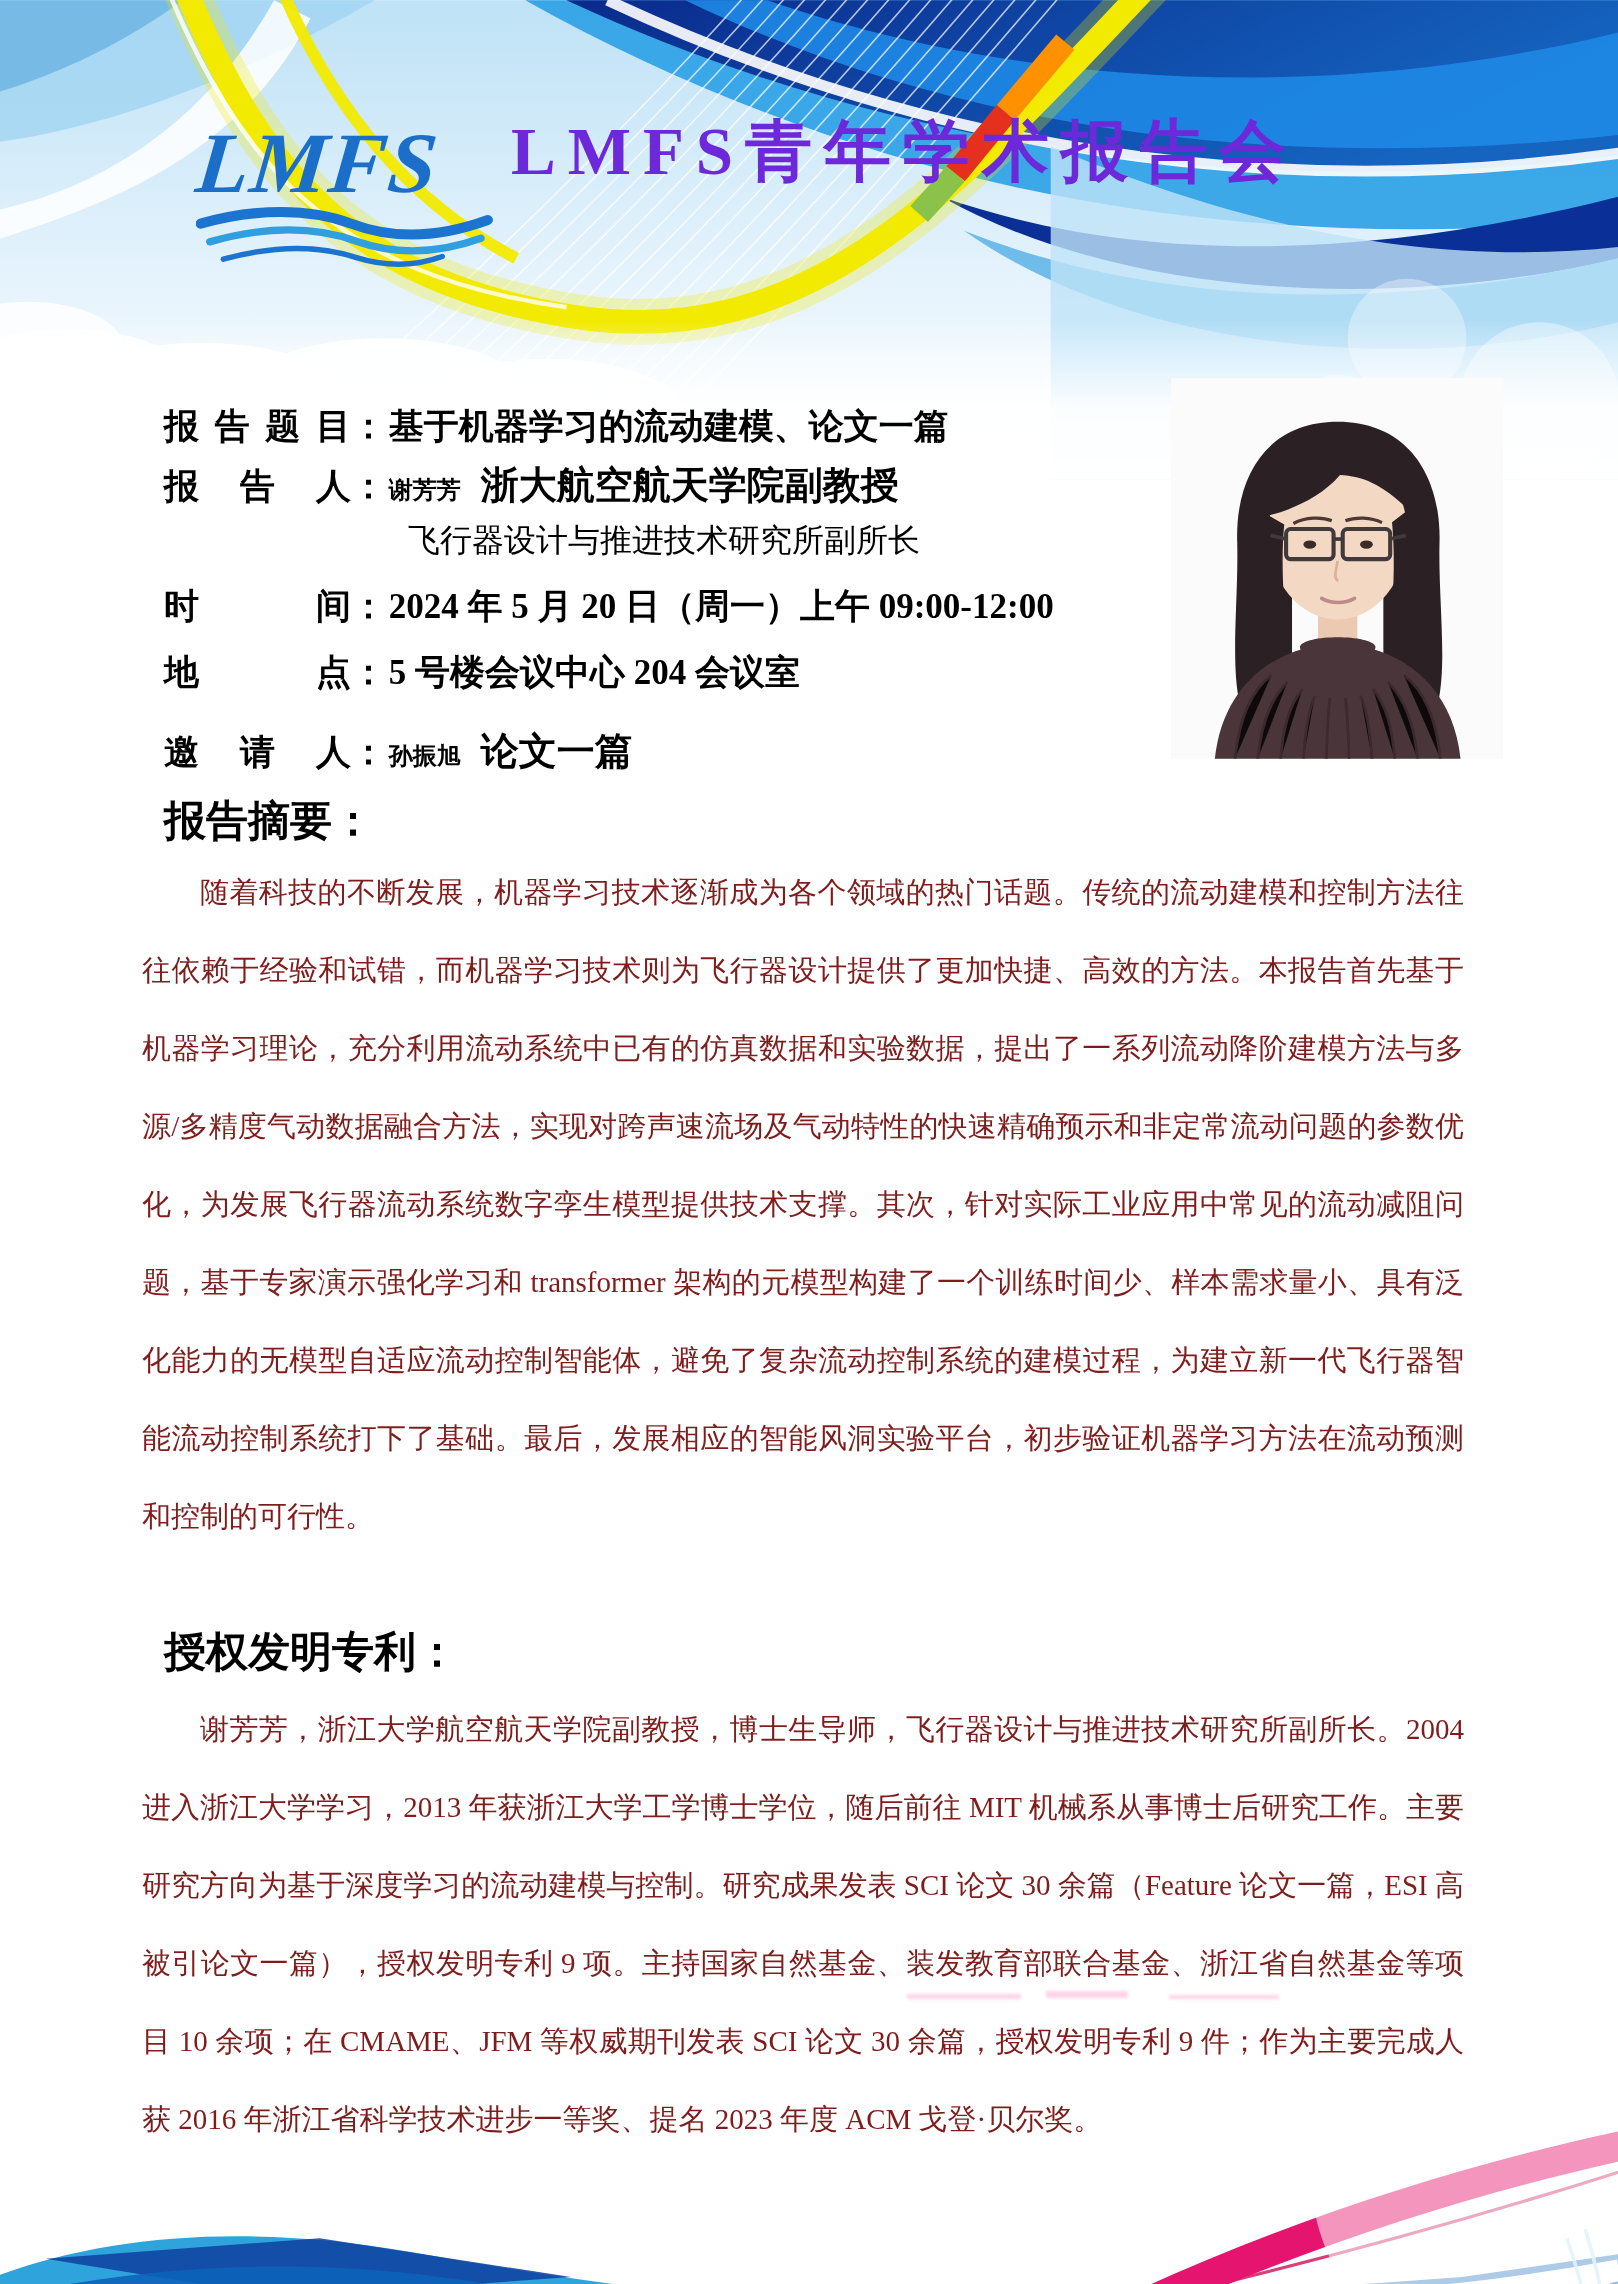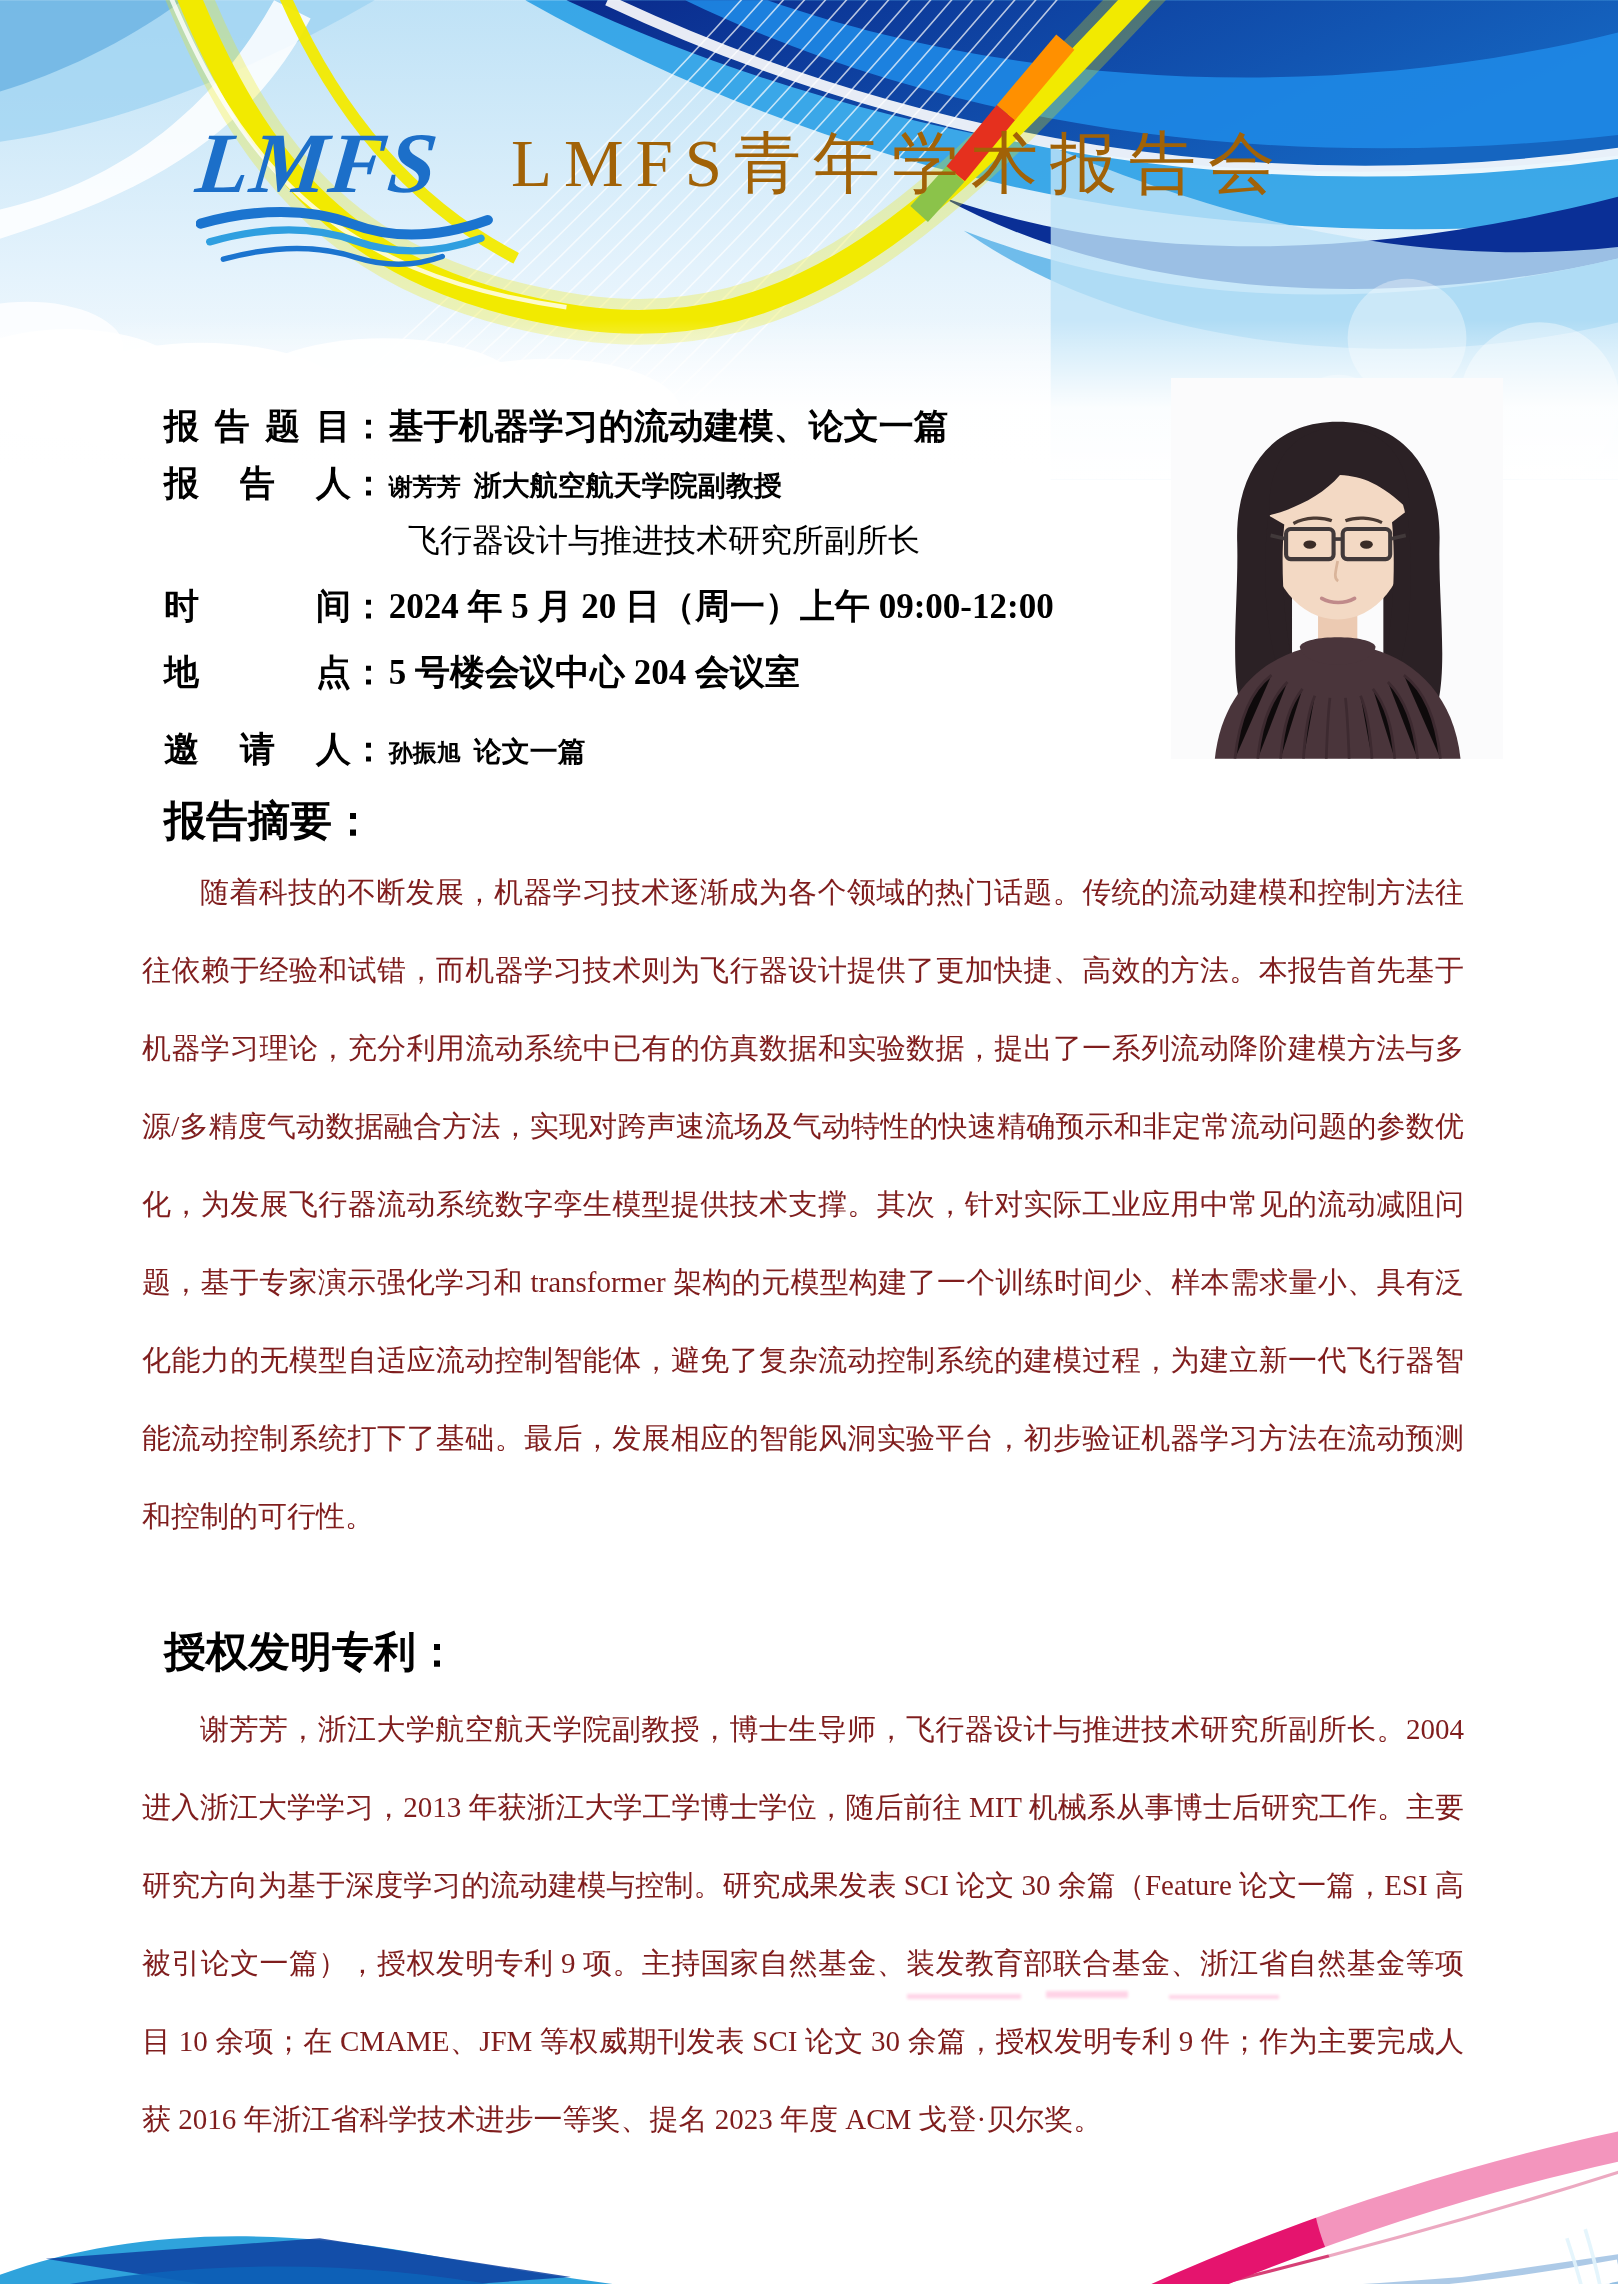--- a/index.html
+++ b/index.html
@@ -5,29 +5,29 @@
   html,body{margin:0;padding:0;background:#fff;}
   .page{position:relative;width:1619px;height:2428px;overflow:hidden;background:#ffffff;
         font-family:"Liberation Serif","DejaVu Serif",serif;color:#000;}
   .abs{position:absolute;}
   svg{display:block;}
 
   
   .logo-text{position:absolute;left:197px;top:120px;font-size:86px;font-weight:800;font-style:italic;
              letter-spacing:1.8px;color:#1c6fc9;transform:skewX(-6deg);line-height:1;}
   .logo-waves{position:absolute;left:196px;top:206px;}
-  .main-title{position:absolute;left:511px;top:115px;font-size:67px;font-weight:400;
-              letter-spacing:12px;line-height:1.1;color:#a16207;white-space:nowrap;margin-top:12px;}
+  .main-title{position:absolute;left:511px;top:115px;font-size:67px;font-weight:700;
+              letter-spacing:12px;line-height:1.1;color:#6d28d9;white-space:nowrap;}
 
   
   .drow{position:absolute;left:164px;font-size:35px;font-weight:700;white-space:nowrap;line-height:1.25;}
   .dlabel{display:inline-block;width:187px;text-align:justify;text-align-last:justify;vertical-align:baseline;}
   .dcolon{display:inline-block;margin-right:2.7px;}
   .dname{font-size:24px;}
-  .drest{font-size:28px;margin-left:13px;}
+  .drest{font-size:38px;margin-left:20px;}
   .dcont{position:absolute;left:408px;font-size:32px;font-weight:400;white-space:nowrap;}
   .dheading{position:absolute;left:164px;font-size:42px;font-weight:700;}
 
   
   .para{position:absolute;left:142px;width:1322px;font-size:29px;line-height:78px;
         text-align:justify;text-indent:58px;color:#7f1d1d;}
 
   
   .photo{position:absolute;left:1171px;top:378px;width:332px;height:381px;background:#fbfbfc;overflow:hidden;}
 

